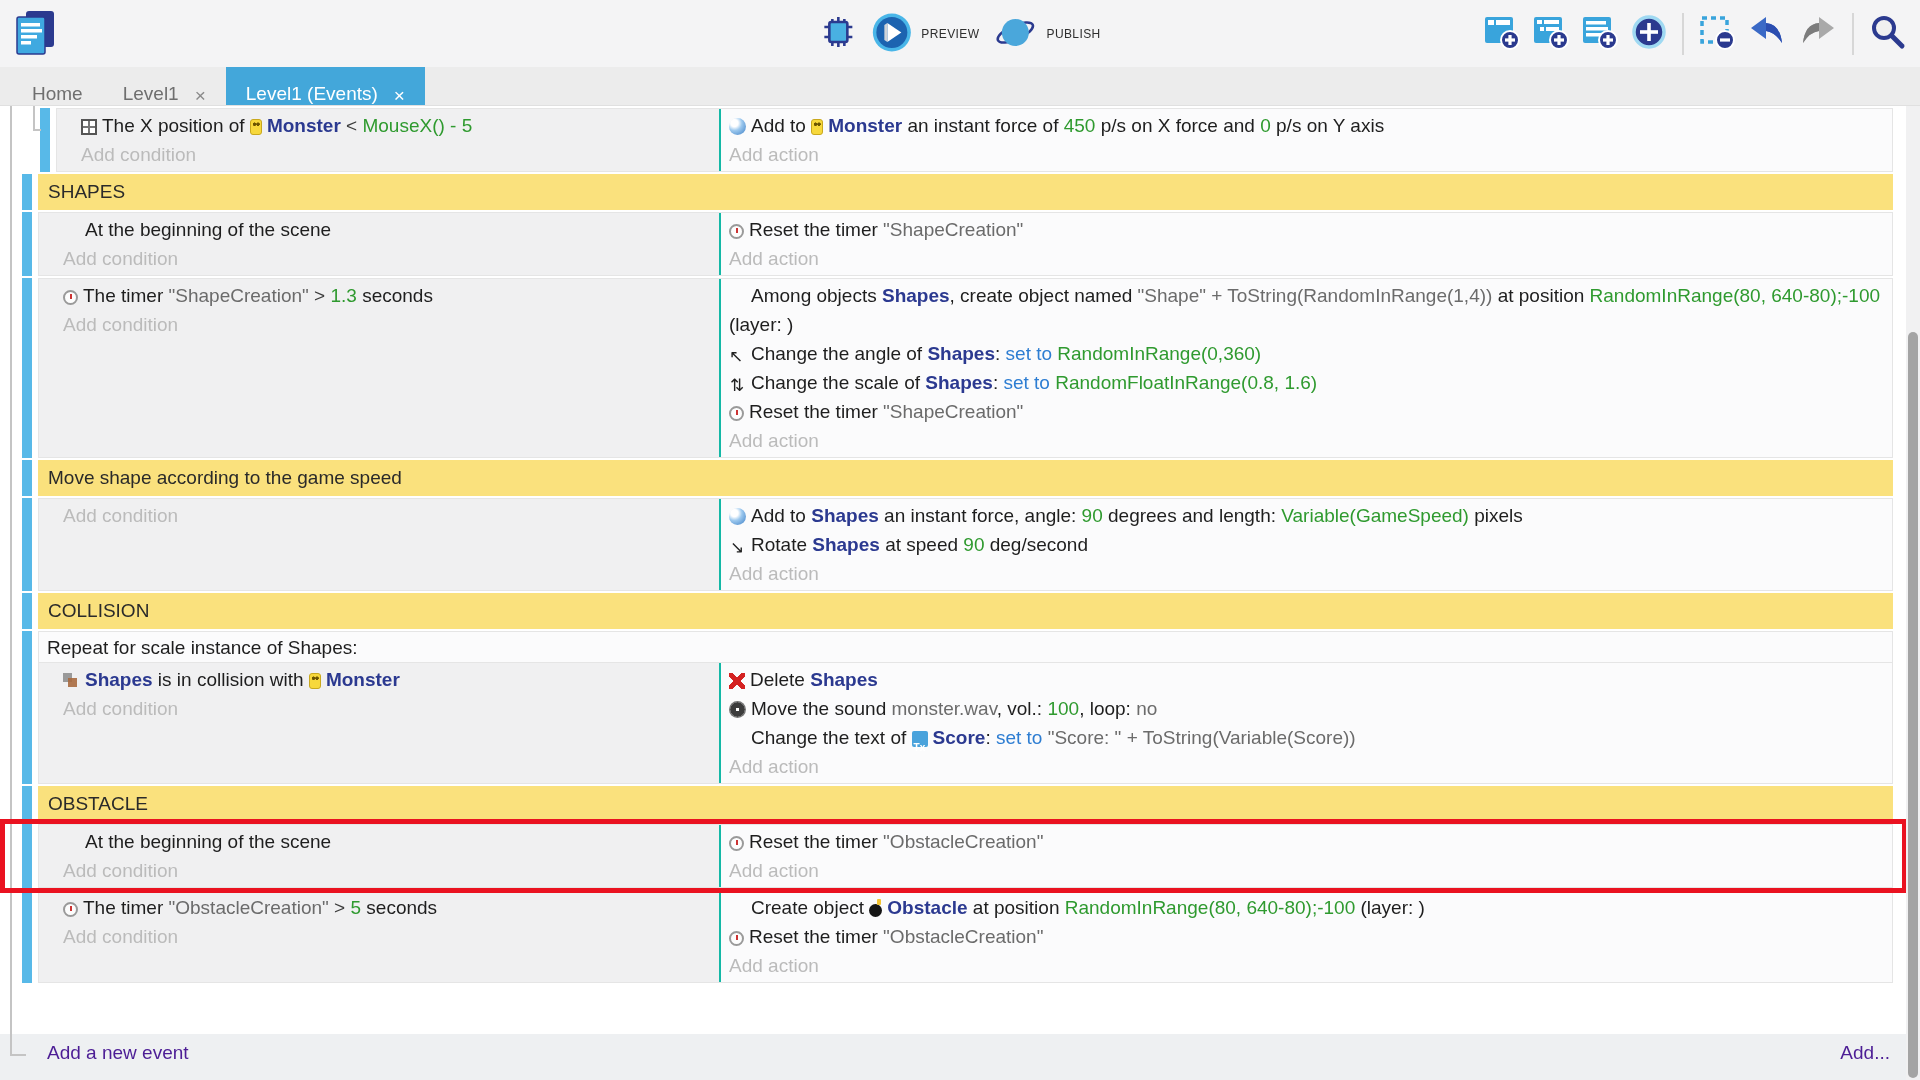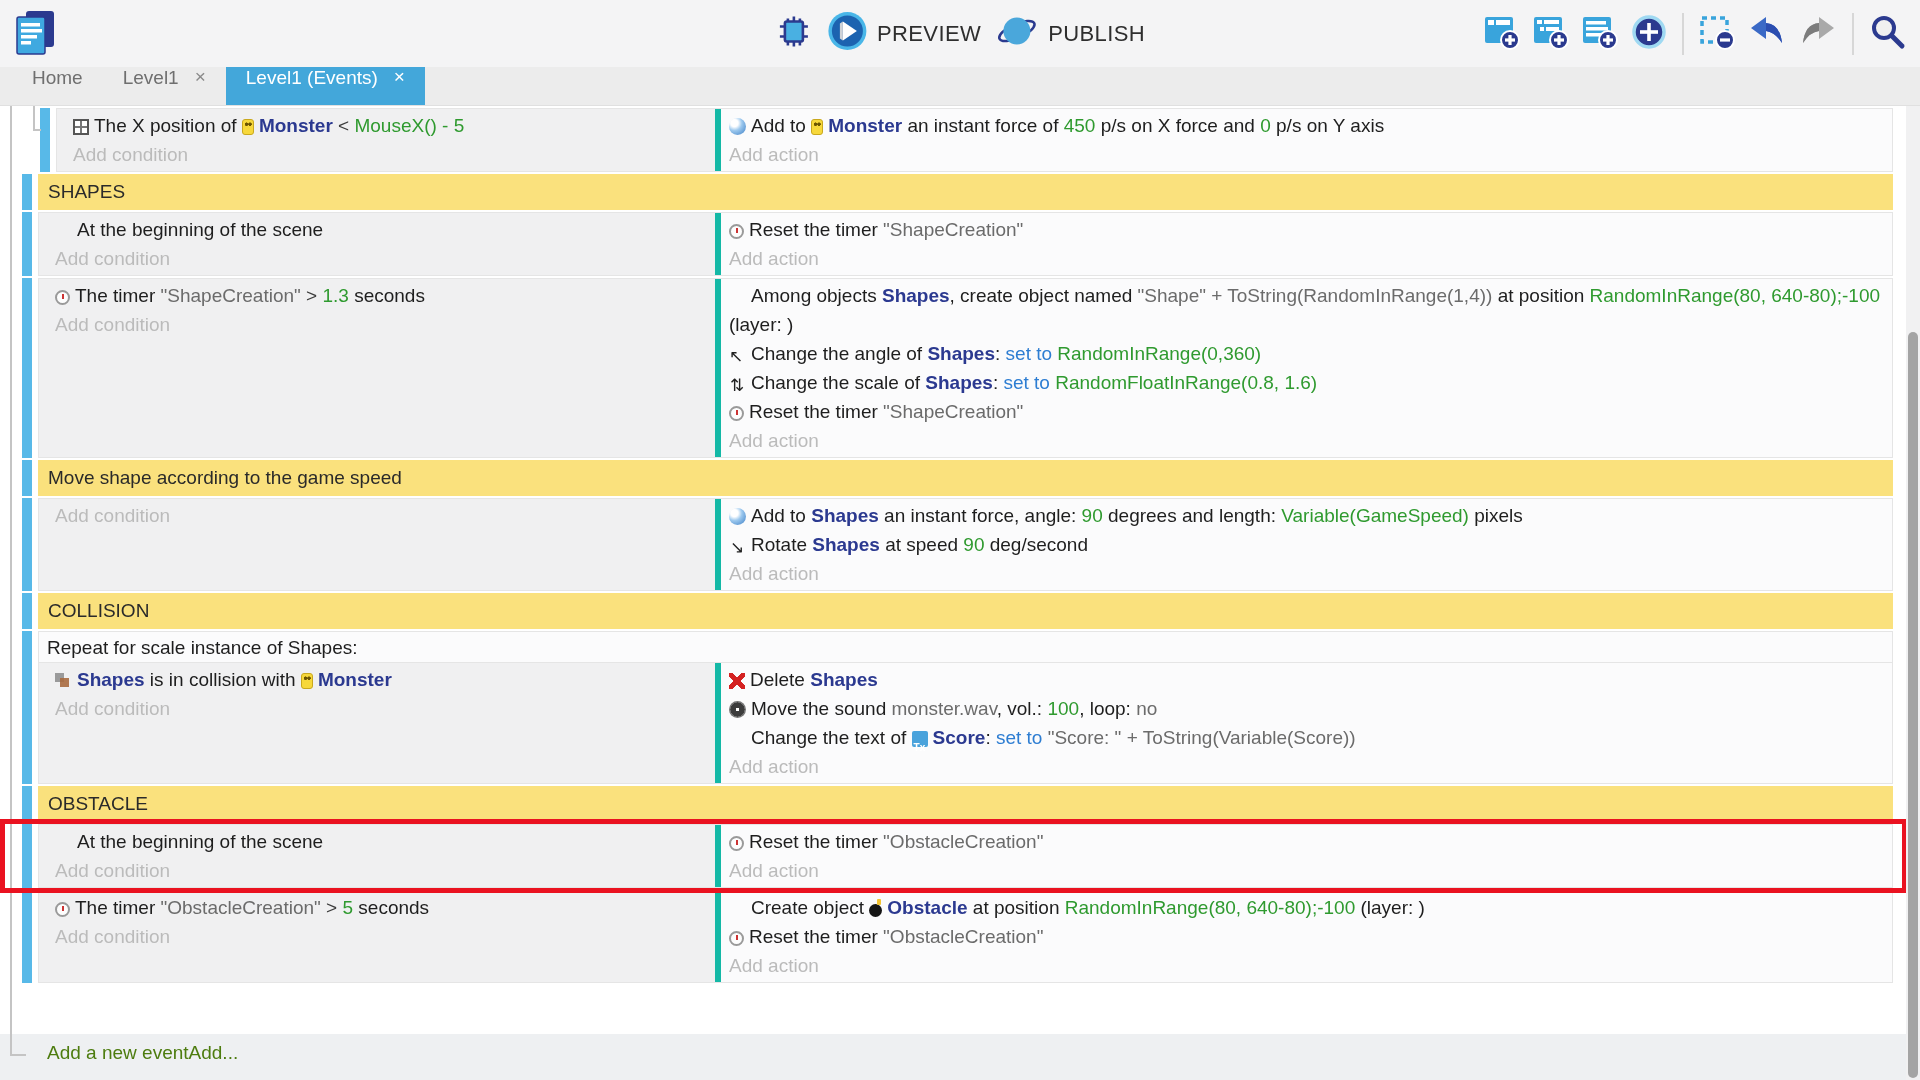--- a/index.html
+++ b/index.html
@@ -7,50 +7,50 @@
     --obj:#2b3990; --green:#2f9a2f; --blue:#2d7dd2; --gray:#6b6b6b; --purple:#8a3fb8;
   }
   *{box-sizing:border-box;margin:0;padding:0}
   body{background:#888;font-family:"Liberation Sans",sans-serif}
   .page{width:1920px;height:1080px;position:relative;overflow:hidden;background:#fff;margin:0 auto}
 
   
   .toolbar{height:67px;background:#f4f4f5;position:relative}
   .logo{position:absolute;left:10px;top:7px;cursor:pointer}
   .tb-center{position:absolute;left:50%;top:50%;transform:translate(-50%,-50%);display:flex;align-items:center;gap:14px}
-  .tb-btn{display:flex;align-items:center;gap:9px;font-size:22px;color:#2e2e2e;letter-spacing:.4px;cursor:pointer}
+  .tb-btn{display:flex;align-items:center;gap:9px;font-size:12px;color:#2e2e2e;letter-spacing:.4px;cursor:pointer}
   .tb-right{position:absolute;right:12px;top:50%;transform:translateY(-50%);display:flex;align-items:center;gap:11px}
   .vsep{width:2px;height:42px;background:#d7d7d7;margin:0 3px}
   .tb-icon{display:block;cursor:pointer}
 
   
   .tabbar{height:39px;background:#ececec;display:flex;align-items:stretch;padding-left:12px;border-bottom:1px solid #e0e0e0}
-  .tab{display:flex;align-items:flex-start;gap:16px;padding:0 20px;font-size:19px;color:#6f6f6f;cursor:pointer;white-space:nowrap}
+  .tab{display:flex;align-items:flex-end;gap:16px;padding:0 20px;font-size:19px;color:#6f6f6f;cursor:pointer;white-space:nowrap}
   .tab.active{background:var(--accent);color:#fff}
   .tclose{font-size:19px;color:#8a8a8a;line-height:1}
   .tab.active .tclose{color:#fff}
 
   
   .events-area{position:relative;height:974px;display:flex;flex-direction:column;background:#eef0f2}
   .events-list{background:#fff;padding-top:2px;flex:1 1 auto}
-  .footer{height:46px;background:#eef0f2;display:flex;justify-content:flex-start;padding:8px 30px 0 47px;font-size:19px;color:#4d7c0f}
+  .footer{height:46px;background:#eef0f2;display:flex;justify-content:space-between;padding:8px 30px 0 47px;font-size:19px;color:#4c1d95}
   .footer span{cursor:pointer}
 
   .tree-v{position:absolute;left:10px;top:0;bottom:24px;width:2px;background:#c4c4c4;z-index:3}
   .tree-h{position:absolute;left:10px;bottom:24px;width:16px;height:2px;background:#c4c4c4;z-index:3}
   .subev-line{position:absolute;left:33px;top:0;width:8px;height:25px;border-left:2px solid #c4c4c4;border-bottom:2px solid #c4c4c4;z-index:3}
 
   .block{display:flex;margin-bottom:2px;position:relative}
   .rail{flex:none;width:10px;margin-left:22px;background:var(--rail)}
   .block.indent .rail{margin-left:40px}
   .group-head{flex:1;margin-left:6px;margin-right:27px;background:var(--yellow);height:36px;line-height:36px;padding-left:10px;font-size:19px;color:#2a2a2a;cursor:pointer}
   .ecol{flex:1;margin-left:6px;margin-right:27px;display:flex;flex-direction:column}
   .foreach{background:#fbfbfc;border:1px solid #e5e5e5;border-bottom:none;padding:1px 8px 0;font-size:19px;line-height:29px;color:#1e1e1e}
   .ebody{display:flex;border:1px solid #e5e5e5;flex:1}
-  .cond{flex:none;width:682px;background:#f0f0f1;border-right:6px solid #14b8a6;padding:2px 16px}
+  .cond{flex:none;width:682px;background:#f0f0f1;border-right:2px solid #14b8a6;padding:2px 24px}
   .block.indent .cond{width:664px}
   .act{flex:1;background:#fbfbfc;padding:2px 8px}
   .line{font-size:19px;line-height:29px;color:#1e1e1e;cursor:pointer}
   .line.ph{color:#bbbbbb}
   .seg-obj{color:var(--obj);font-weight:bold}
   .seg-g{color:var(--green)}
   .seg-b{color:var(--blue)}
   .seg-gy{color:var(--gray)}
   .seg-pu{color:var(--purple)}
   .seg-op{color:#3c3c3c}

